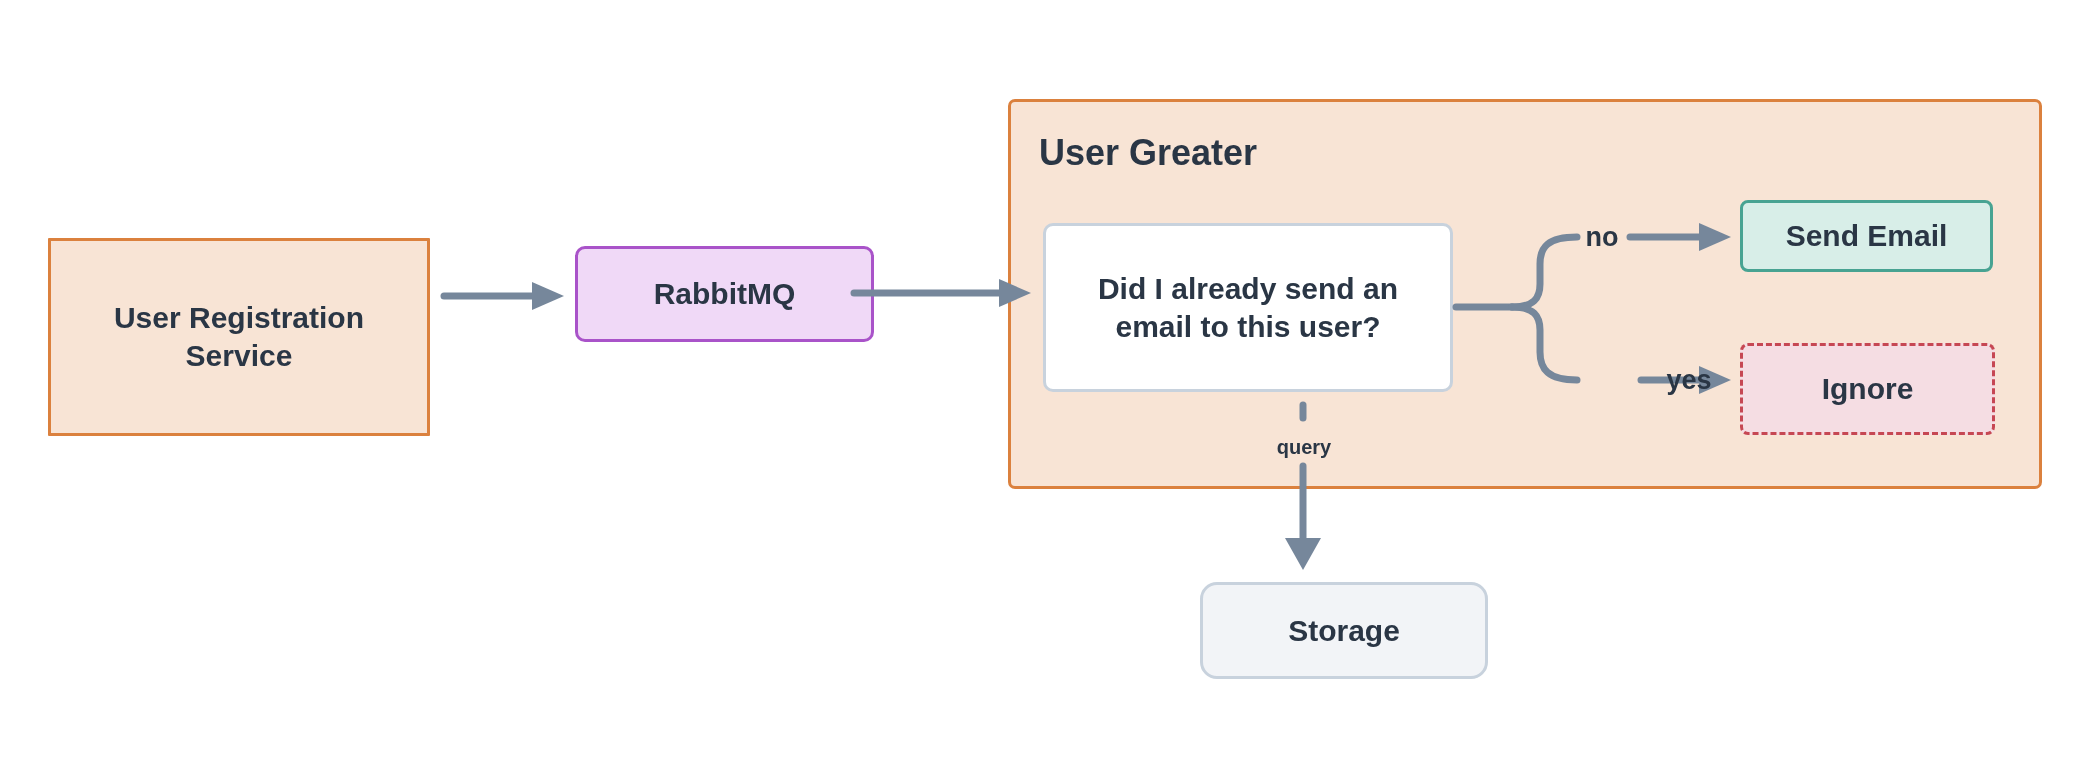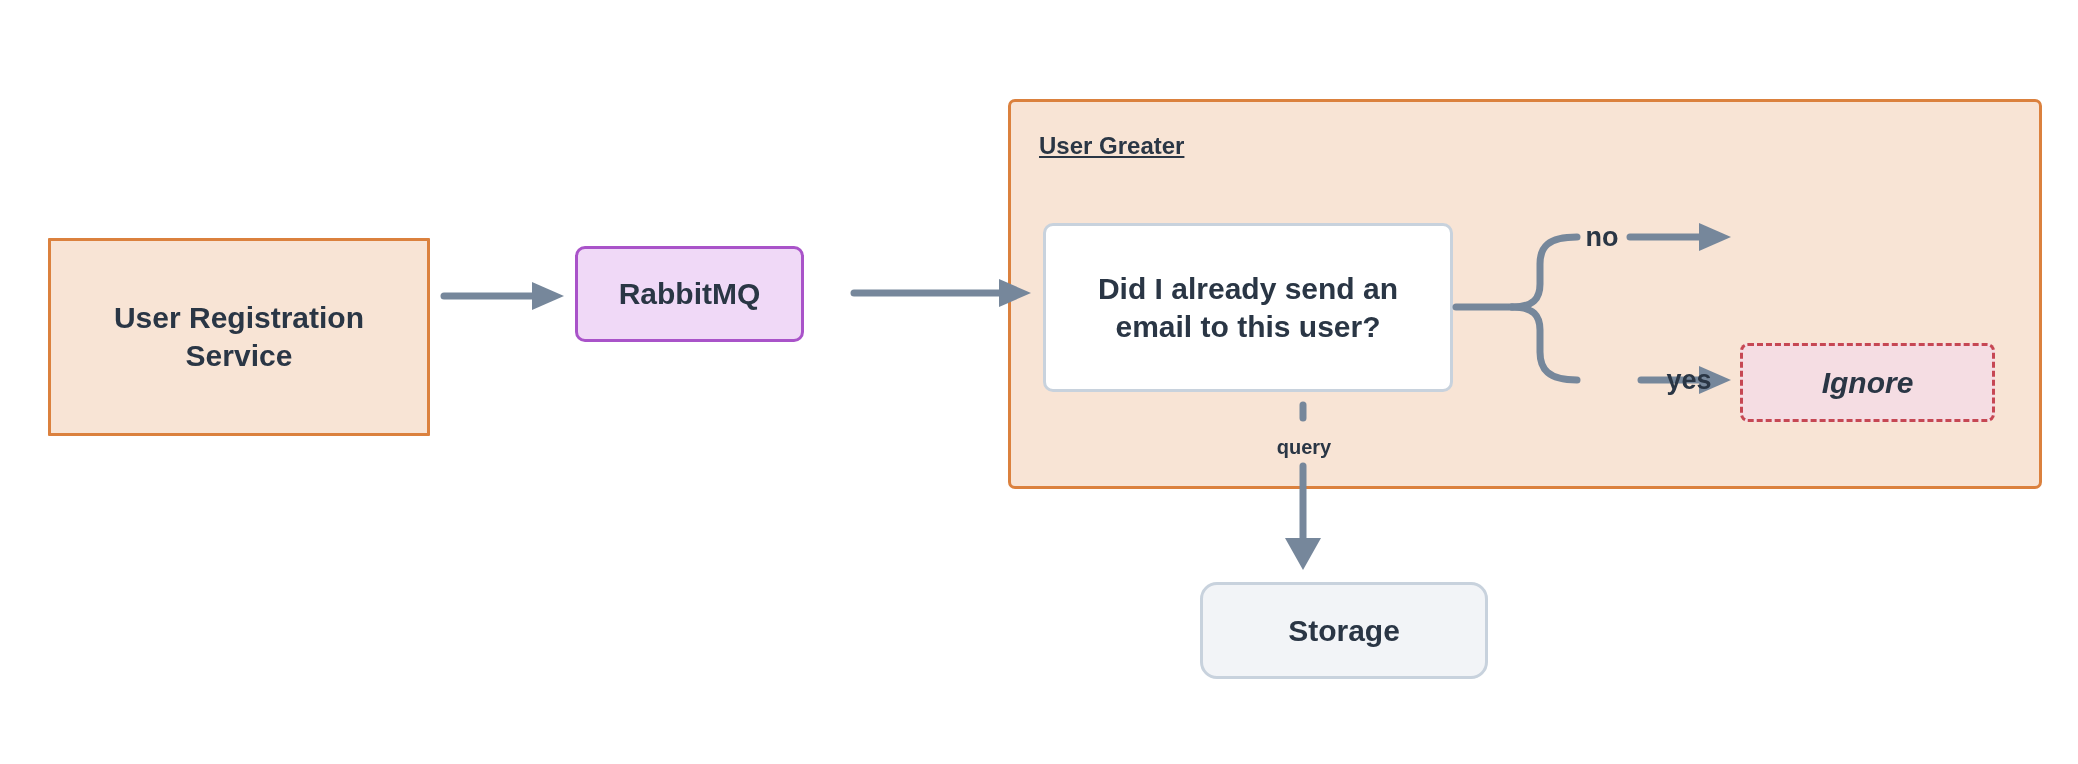--- a/index.html
+++ b/index.html
@@ -44,64 +44,62 @@
   .node-urs {
     left: 48px; top: 200px; width: 382px; height: 198px;
     background: var(--peach-fill);
     border: 3.5px solid var(--orange-border);
     border-radius: 1px;
     padding: 0 40px;
     margin-top: 38px;
   }
 
   .node-rabbitmq {
-    left: 575px; top: 246px; width: 229px; height: 96px;
+    left: 575px; top: 246px; width: 299px; height: 96px;
     background: var(--purple-fill);
     border: 3.5px solid var(--purple-border);
     border-radius: 10px;
   }
 
   .group-user-greater {
     position: absolute;
     left: 1008px; top: 99px; width: 1034px; height: 390px;
     background: var(--peach-fill);
     border: 3.5px solid var(--orange-border);
     border-radius: 7px;
   }
 
   .group-label {
     position: absolute;
     left: 28px; top: 30px;
-    font-size: 24px;
+    font-size: 36px;
     font-weight: 600;
     color: var(--text);
-    text-decoration: underline;
   }
 
   .node-decision {
     left: 1043px; top: 223px; width: 410px; height: 169px;
     background: #FFFFFF;
     border: 3px solid var(--neutral-border);
     border-radius: 10px;
     padding: 8px 30px;
   }
 
   .node-send-email {
     left: 1740px; top: 200px; width: 253px; height: 72px;
     background: var(--teal-fill);
     border: 3.5px solid var(--teal-border);
     border-radius: 8px;
   }
 
   .node-ignore {
-    left: 1740px; top: 343px; width: 255px; height: 79px;
+    left: 1740px; top: 343px; width: 255px; height: 92px;
     background: var(--pink-fill);
     border: 3.5px dashed var(--red-border);
     border-radius: 8px;
-    font-style: italic;
   }
 
   .node-storage {
     left: 1200px; top: 582px; width: 288px; height: 97px;
     background: var(--neutral-fill);
     border: 3px solid var(--neutral-border);
     border-radius: 17px;
   }
 
   .edge-label {
@@ -142,20 +140,23 @@
   </div>
 
   <div class="node node-rabbitmq">
     <span>RabbitMQ</span>
   </div>
 
   <div class="node node-decision">
     <span>Did I already send an email to this user?</span>
   </div>
 
+  <div class="node node-send-email">
+    <span>Send Email</span>
+  </div>
 
   <div class="node node-ignore">
     <span>Ignore</span>
   </div>
 
   <div class="node node-storage">
     <span>Storage</span>
   </div>
 
   <svg class="connectors" viewBox="0 0 2078 764" xmlns="http://www.w3.org/2000/svg">

